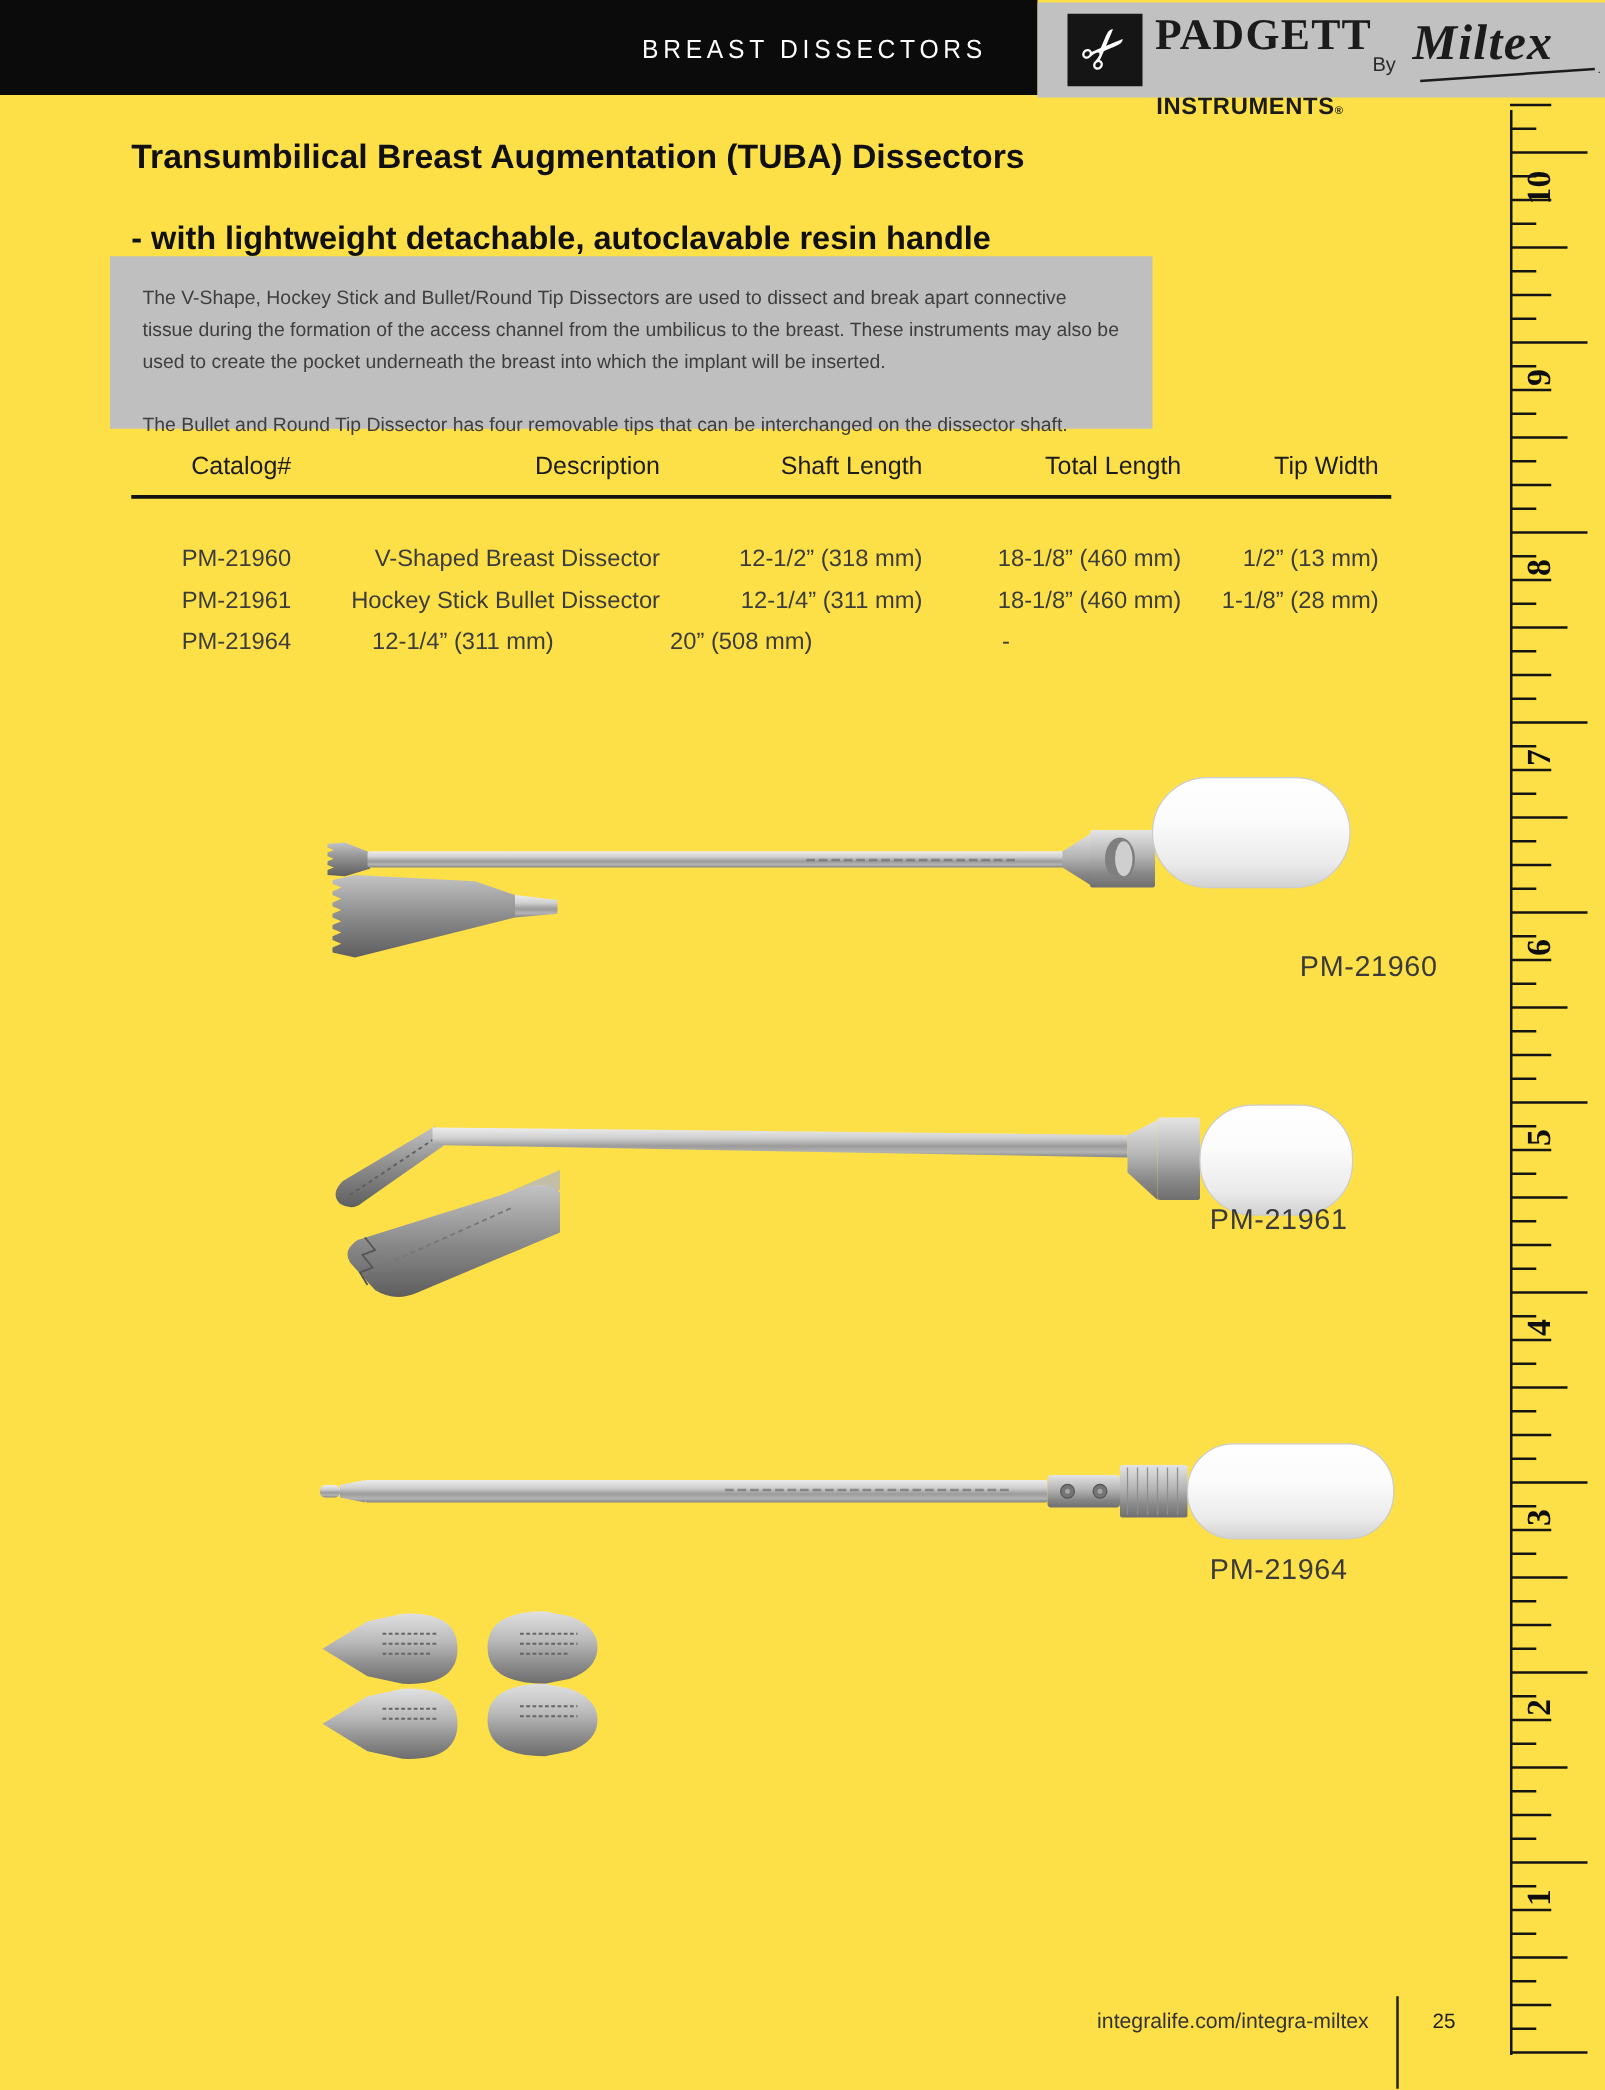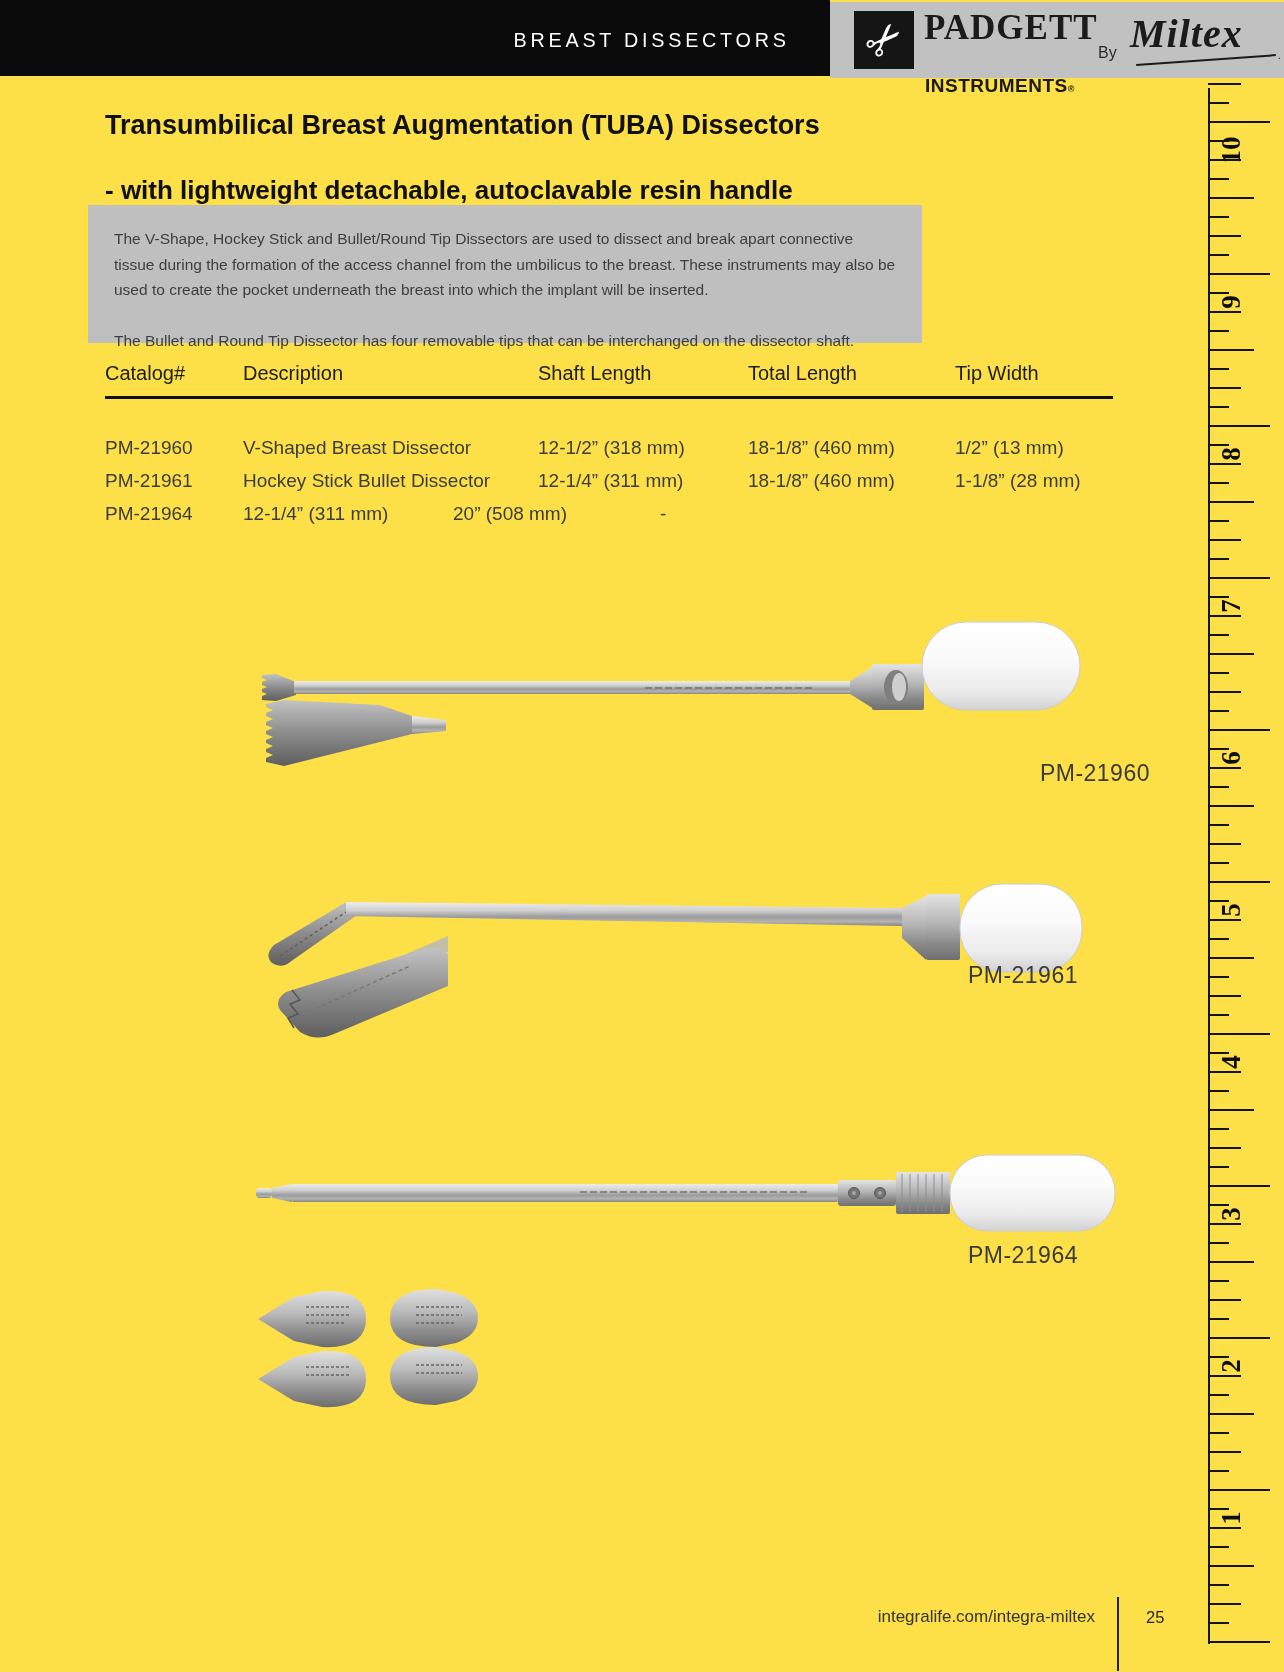--- a/index.html
+++ b/index.html
@@ -36,21 +36,21 @@
     box-sizing:border-box;padding:21px 26px 0 26px;}
   .intro-box p{margin:0;font-size:15.5px;line-height:25.5px;color:#3e3e3e;}
   .intro-box p + p{margin-top:25px;}
 
   
   .spec-table{position:absolute;left:105px;top:362px;width:1008px;}
   .t-head{display:flex;font-size:20px;color:#1c1c1c;font-weight:500;padding-bottom:11px;
     border-bottom:3px solid #111;}
   .t-rows{margin-top:36px;}
   .tr{display:flex;margin-bottom:7px;}
-  .td,.th{box-sizing:border-box;padding-right:10px;}
+  .td,.th{box-sizing:border-box;padding-right:10px;text-align:right;}
   .td{font-size:19px;line-height:26px;color:#3c3c3c;}
   .c0{width:138px;} .c1{width:295px;} .c2{width:210px;} .c3{width:207px;} .c4{width:158px;}
 
   
   .inst-svg{position:absolute;}
   .prod-label{position:absolute;font-size:23px;color:#3a3a3a;letter-spacing:.5px;}
 
   
   .ruler-line{position:absolute;left:1208px;top:88px;width:2px;height:1556px;background:#141414;}
   .tick{position:absolute;left:1208px;height:2px;background:#141414;}

